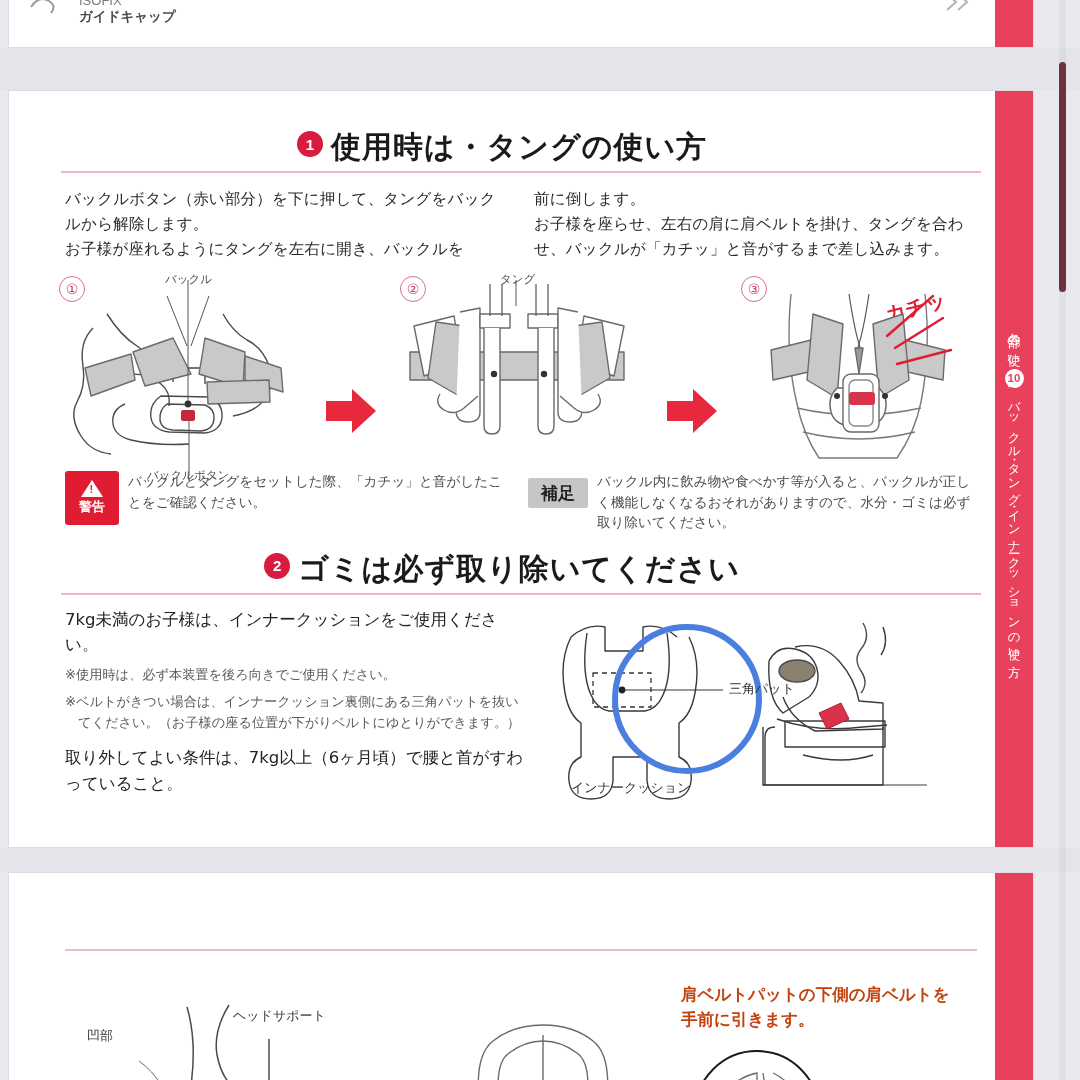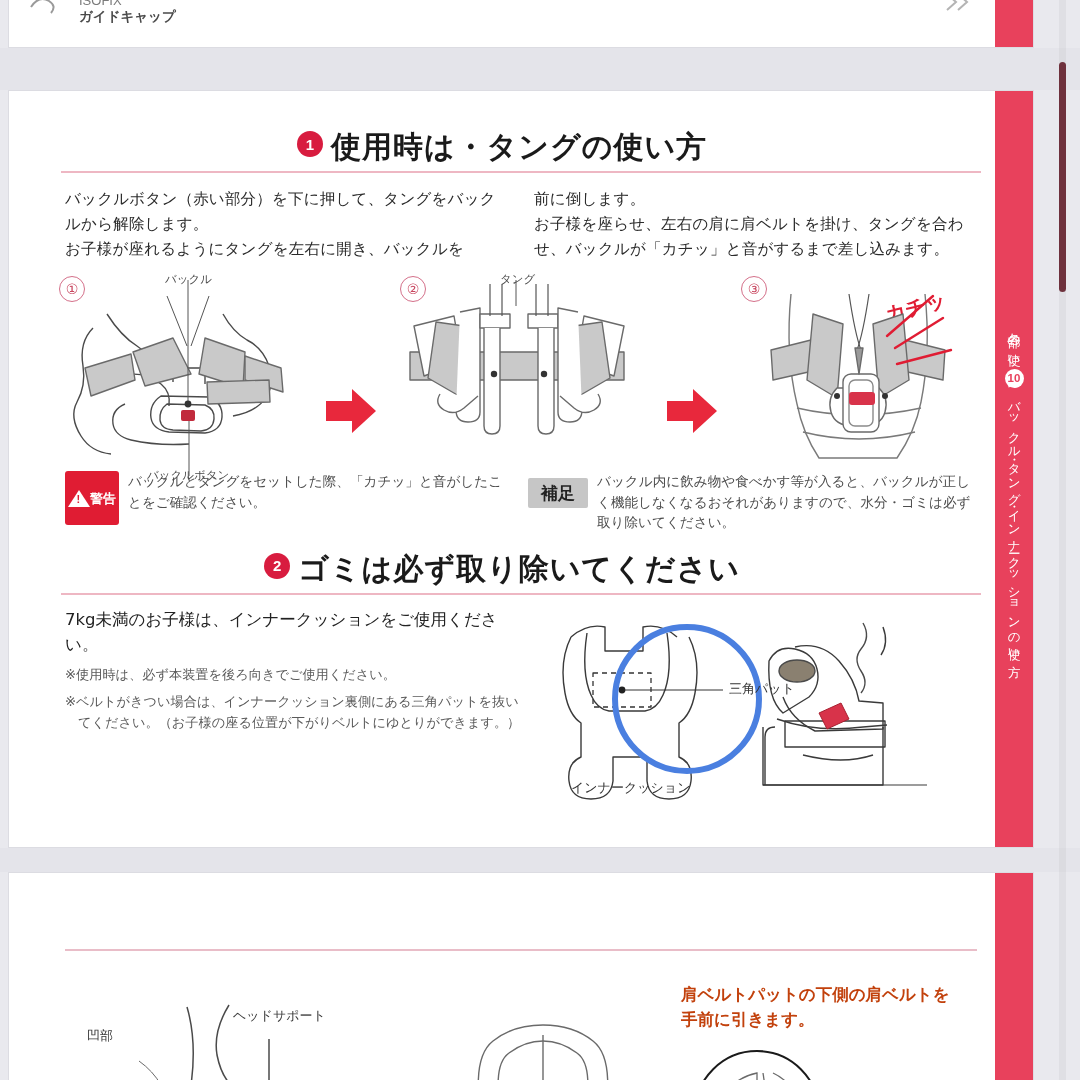--- a/index.html
+++ b/index.html
@@ -99,21 +99,21 @@
     position:absolute;font-size:11.5px;color:#4a4a4a;
     font-family:"DejaVu Sans","Liberation Sans",sans-serif;
     white-space:nowrap;
   }
 
   
   .callouts{display:flex;gap:14px;padding:0 56px;margin-top:2px;}
   .callout{display:flex;gap:9px;flex:1;align-items:flex-start;}
   .badge-warn{
     width:54px;height:54px;background:#e01c33;border-radius:3px;
-    display:flex;flex-direction:row;align-items:center;justify-content:center;
+    display:flex;flex-direction:column;align-items:center;justify-content:center;
     color:#fff;flex:none;
   }
   .badge-warn .tri{
     width:0;height:0;border-left:11px solid transparent;
     border-right:11px solid transparent;border-bottom:17px solid #fff;
     position:relative;
   }
   .badge-warn .tri::after{
     content:"!";position:absolute;left:-2.5px;top:4px;
     color:#e01c33;font-size:11px;font-weight:bold;line-height:1;
@@ -355,20 +355,21 @@
       <div class="rule"></div>
     </div>
 
     <div class="s2wrap">
       <div class="s2left">
         <div class="t-big">7kg未満のお子様は、インナークッションをご使用ください。</div>
         <div class="t-note">※使用時は、必ず本装置を後ろ向きでご使用ください。</div>
         <div class="t-note">
           <span class="hang">※ベルトがきつい場合は、インナークッション裏側にある三角パットを抜いてください。（お子様の座る位置が下がりベルトにゆとりができます。）</span>
         </div>
+        <div class="t-big" style="margin-top:12px;">取り外してよい条件は、7kg以上（6ヶ月頃）で腰と首がすわっていること。</div>
       </div>
 
       <div class="s2right">
         <svg width="400" height="190" viewBox="0 0 400 190" style="position:absolute;left:-4px;top:2px;">
           <g fill="none" stroke="#3a3a3a" stroke-width="1.4" stroke-linejoin="round">
 
             <path d="M24 28 q-12 24 -6 56 q4 22 16 30 l0 34 q-14 6 -12 24 q2 18 22 18 q20 0 22 -18 l0 -24 l34 0 l0 24 q2 18 22 18 q20 0 22 -18 q2 -18 -12 -24 l0 -34 q12 -8 16 -30 q6 -32 -6 -56"></path>
             <path d="M24 28 q16 -14 34 -10 l0 24 l38 0 l0 -24 q18 -4 34 10"></path>
             <path d="M40 24 q-6 40 4 62 q6 14 18 16 l36 0 q12 -2 18 -16 q10 -22 4 -62"></path>
             <rect x="46" y="64" width="58" height="34" fill="none" stroke="#333" stroke-width="1.3" stroke-dasharray="5,4"></rect>

